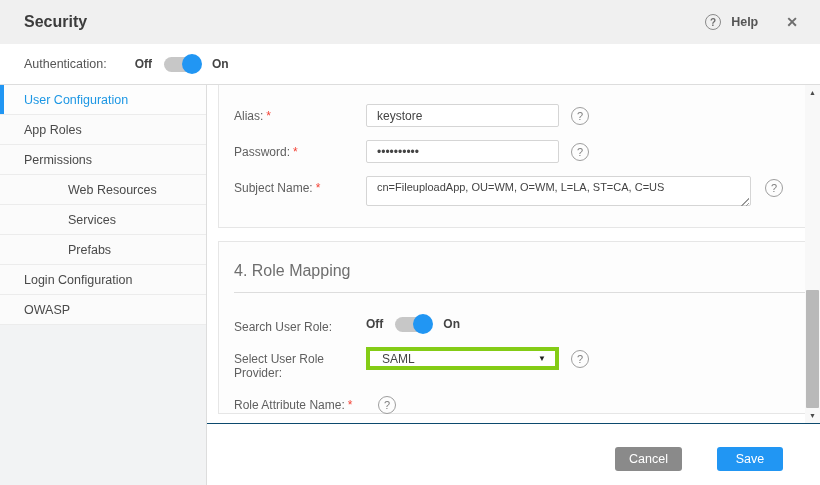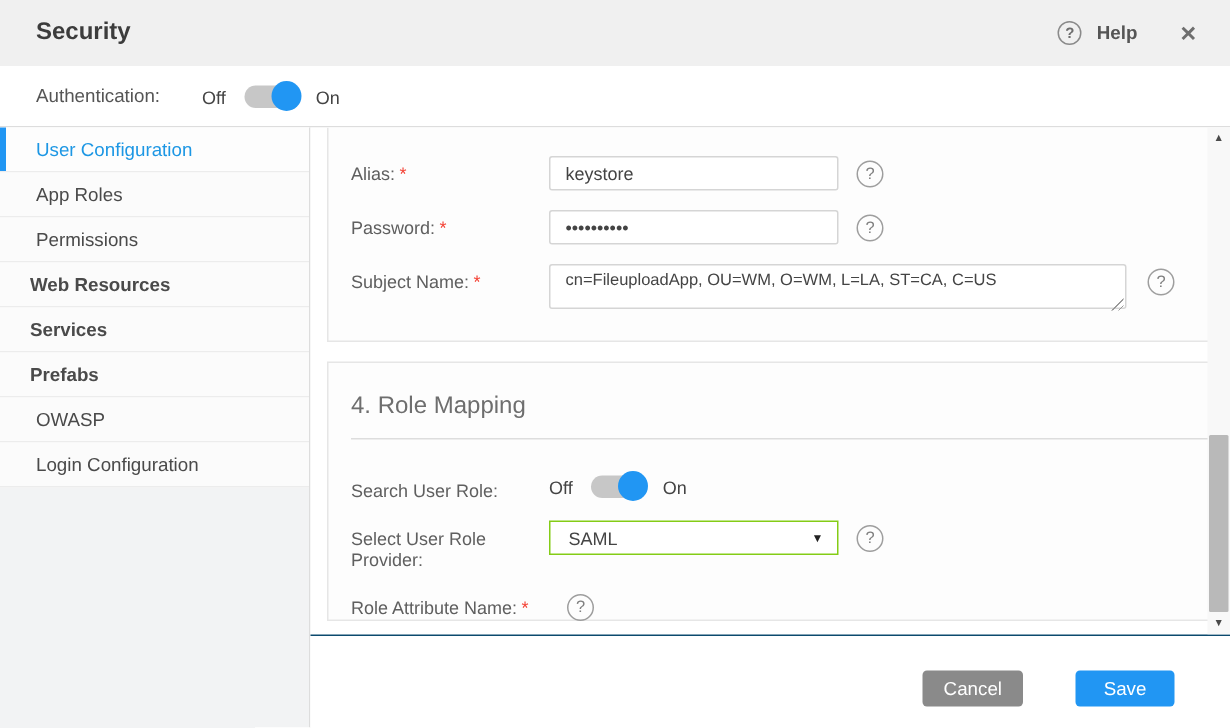--- a/index.html
+++ b/index.html
@@ -11,32 +11,32 @@
   .header { height:44px; background:#f0f0f0; display:flex; align-items:center; justify-content:space-between; padding:0 18px 0 24px; flex:0 0 auto;font-weight:bold; }
   .header-title { font-size:16px; color:#3c3c3c; }
   .header-right { display:flex; align-items:center; gap:10px; }
   .help-circle { width:16px; height:16px; border:1px solid #8a8a8a; border-radius:50%; color:#6e6e6e; font-size:10px; display:flex; align-items:center; justify-content:center; }
   .help-text { font-size:12.5px; color:#555; margin-right:14px; cursor:pointer; }
   .close-x { font-size:14px; color:#6e6e6e; cursor:pointer; padding:2px 4px; }
 
   
   .auth-bar { height:41px; background:#fff; border-bottom:1px solid #ddd; display:flex; align-items:center; padding-left:24px; flex:0 0 auto; }
   .auth-label { font-size:12.5px; color:#555; margin-right:28px; }
-  .toggle-group { display:flex; align-items:flex-end; gap:12px; }
+  .toggle-group { display:flex; align-items:flex-start; gap:12px;font-weight:bold; }
   .toggle-side { font-size:12px; color:#444; }
   .toggle { width:36px; height:15px; background:#c7c7c7; border-radius:8px; position:relative; cursor:pointer; }
   .toggle .knob { position:absolute; width:20px; height:20px; border-radius:50%; top:-3px; right:-2px; }
 
   
   .body-row { flex:1; display:flex; min-height:0; }
 
   
   .sidebar { width:207px; flex:0 0 207px; border-right:1px solid #ddd; display:flex; flex-direction:column; background:#fff; }
   .side-item { height:30px; display:flex; align-items:center; padding-left:24px; font-size:12.5px; color:#4a4a4a; border-bottom:1px solid #ececec; background:#fbfbfb; cursor:pointer; position:relative; }
-  .side-item.indent { padding-left:20px;font-weight:bold; }
+  .side-item.indent { padding-left:68px; }
   .side-item.active { color:#1d97e4; background:#fdfdfd; }
   .side-item.active::before { content:""; position:absolute; left:0; top:0; bottom:0; width:4px; background:#2196f3; }
   .sidebar-fill { flex:1; background:#f2f3f4; }
 
   
   .main { flex:1; display:flex; flex-direction:column; min-width:0; background:#fff; }
   .scroll-area { height:338px; position:relative; overflow:hidden; flex:0 0 auto; }
   .card { margin-left:11px; width:688px; border:1px solid #e6e6e6; background:#fdfdfd; }
   .card1 { border-top:none; height:143px; padding-top:19px; }
   .card2 { margin-top:13px; height:173px; padding-top:10px; }
@@ -51,21 +51,21 @@
   .resize-grip { position:absolute; right:2px; bottom:4px; width:9px; height:9px; background:
       linear-gradient(135deg, transparent 0 55%, #999 55% 62%, transparent 62% 78%, #999 78% 85%, transparent 85%); }
   .ta-row .q-help { margin-left:14px; }
   .ta-row { margin-bottom:0; }
 
   .section-header { font-size:16px; color:#6e6e6e; margin:10px 15px 0; }
   .section-divider { border-top:1px solid #ddd; margin:12px 15px 0; }
   .rm-first { margin-top:22px; }
   .form-row .toggle-group { padding-top:2px; }
 
-  .select-box { width:193px; height:23px; border:1px solid #84cc16; background:#fff; display:flex; align-items:center; justify-content:space-between; padding:0 9px 0 12px; cursor:pointer; }
+  .select-box { width:193px; height:23px; border:4px solid #84cc16; background:#fff; display:flex; align-items:center; justify-content:space-between; padding:0 9px 0 12px; cursor:pointer; }
   .select-value { font-size:12px; color:#444; }
   .select-arrow { font-size:8px; color:#222; }
 
   
   .scrollbar { position:absolute; top:0; right:0; width:15px; height:338px; background:#f8f8f8; }
   .sb-arrow { height:15px; display:flex; align-items:center; justify-content:center; font-size:7px; color:#4a4a4a; cursor:pointer; }
   .sb-arrow.down { position:absolute; bottom:0; left:0; right:0; }
   .sb-thumb { position:absolute; top:205px; left:1px; width:13px; height:118px; background:#b9b9b9; border-radius:1px; }
 
   
@@ -114,24 +114,24 @@
       <div class="side-item indent">
           <span>Web Resources</span>
         </div>
       <div class="side-item indent">
           <span>Services</span>
         </div>
       <div class="side-item indent">
           <span>Prefabs</span>
         </div>
       <div class="side-item">
+          <span>Login Configuration</span>
+        </div>
+      <div class="side-item">
           <span>OWASP</span>
-        </div>
-      <div class="side-item">
-          <span>Login Configuration</span>
         </div>
       <div class="sidebar-fill"></div>
     </div>
 
     <div class="main">
       <div class="scroll-area">
 
         <div class="card card1">
           <div class="form-row">
             <div class="form-label">

